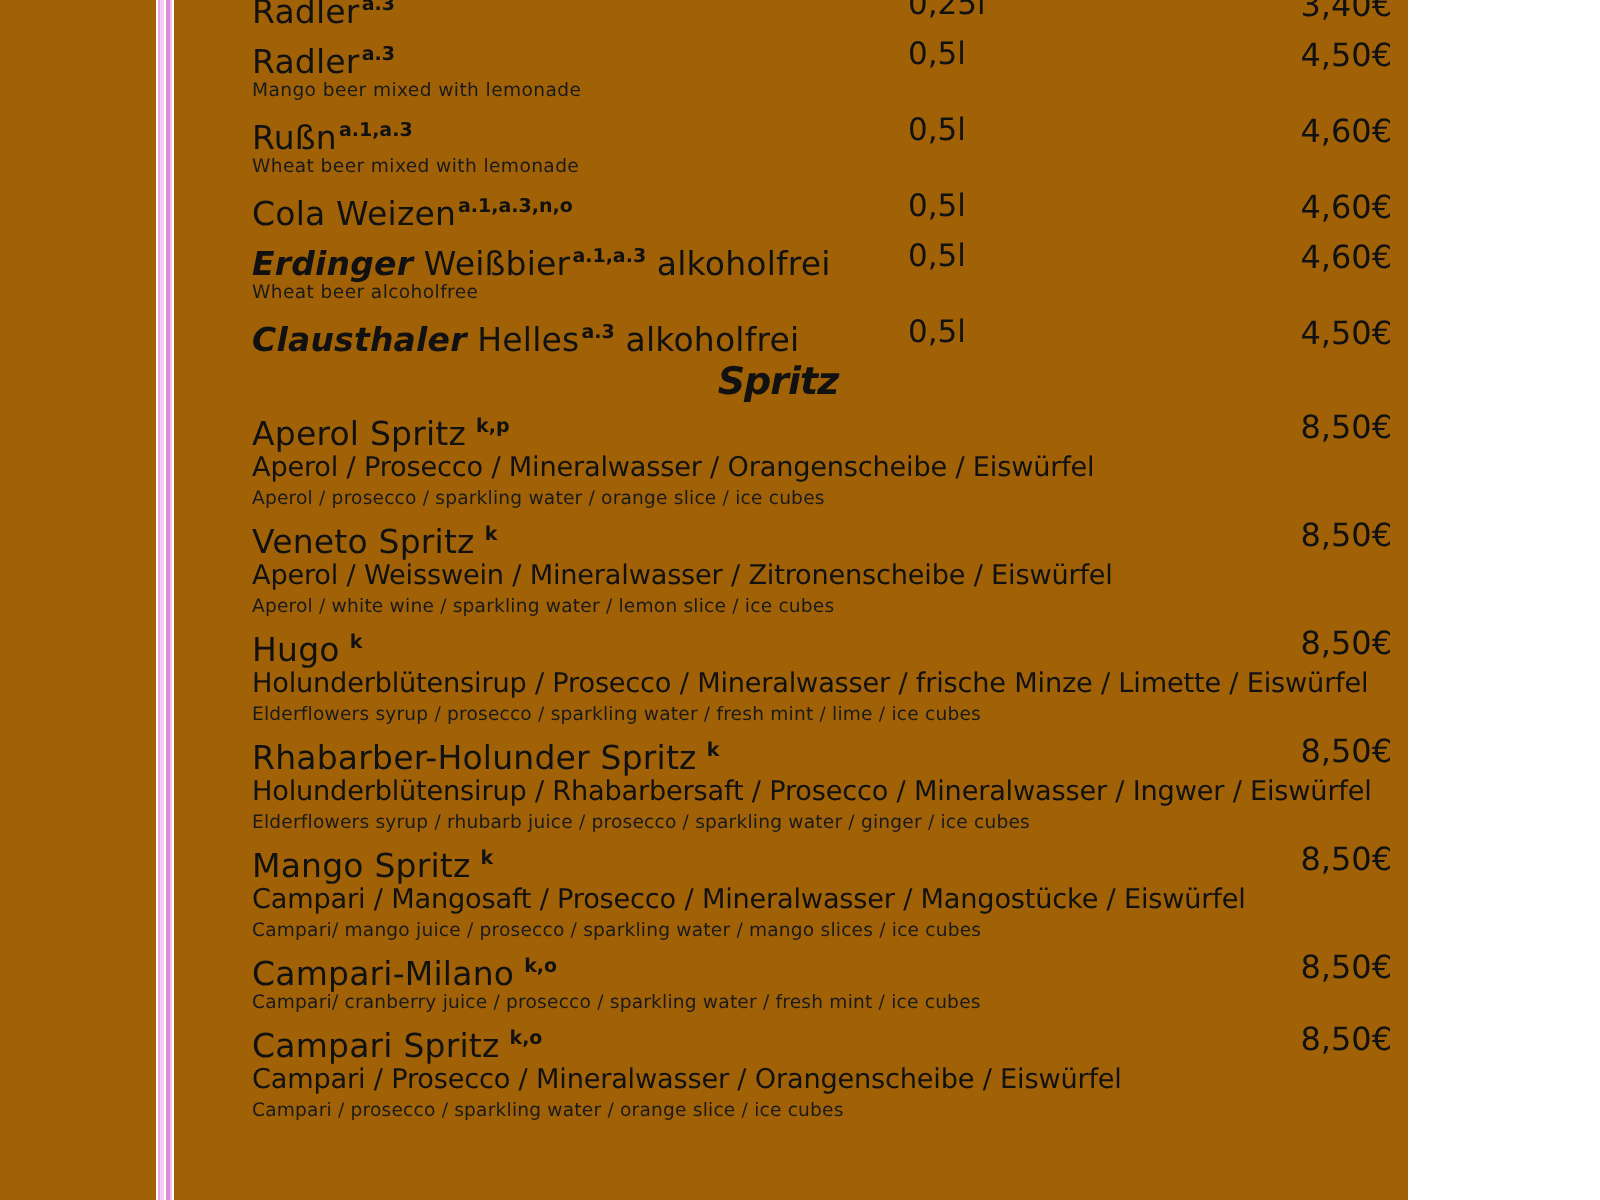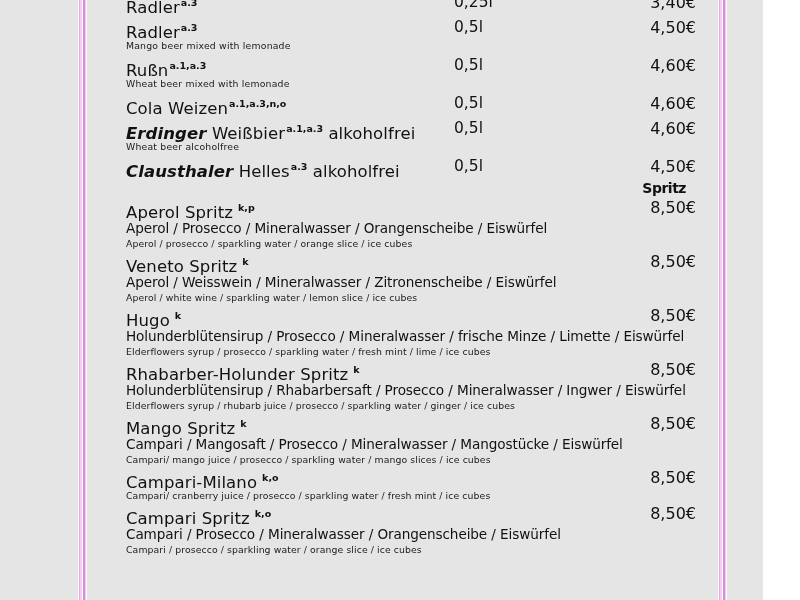--- a/index.html
+++ b/index.html
@@ -11,23 +11,23 @@
     height: 600px;
     overflow: hidden;
     background: #ffffff;
     font-family: "DejaVu Sans", sans-serif;
     color: #111111;
   }
 
   
   #page {
     position: relative;
-    width: 763px;
-    height: 600px;
-    background: #e5e5e5;
+    width: 704px;
+    height: 600px;
+    background: #a16207;
     overflow: hidden;
   }
 
   
   #right-edge-rule {
     position: absolute;
     top: 0;
     left: 775px;
     width: 2px;
     height: 600px;
@@ -139,22 +139,23 @@
     left: 34px;
     font-size: 9.3px;
     line-height: 13px;
     white-space: nowrap;
     letter-spacing: 0.2px;
     color: #1a1a1a;
   }
 
   
   .section-heading {
-    text-align: right;
-    font-size: 14px;
+    text-align: center;
+    font-size: 19px;
+    font-style: italic;
     font-weight: 700;
     letter-spacing: -0.5px;
     padding-right: 26px;
   }
 
   .spacer-beer { height: 2px; }
 </style>
 </head>
 <body>
 

